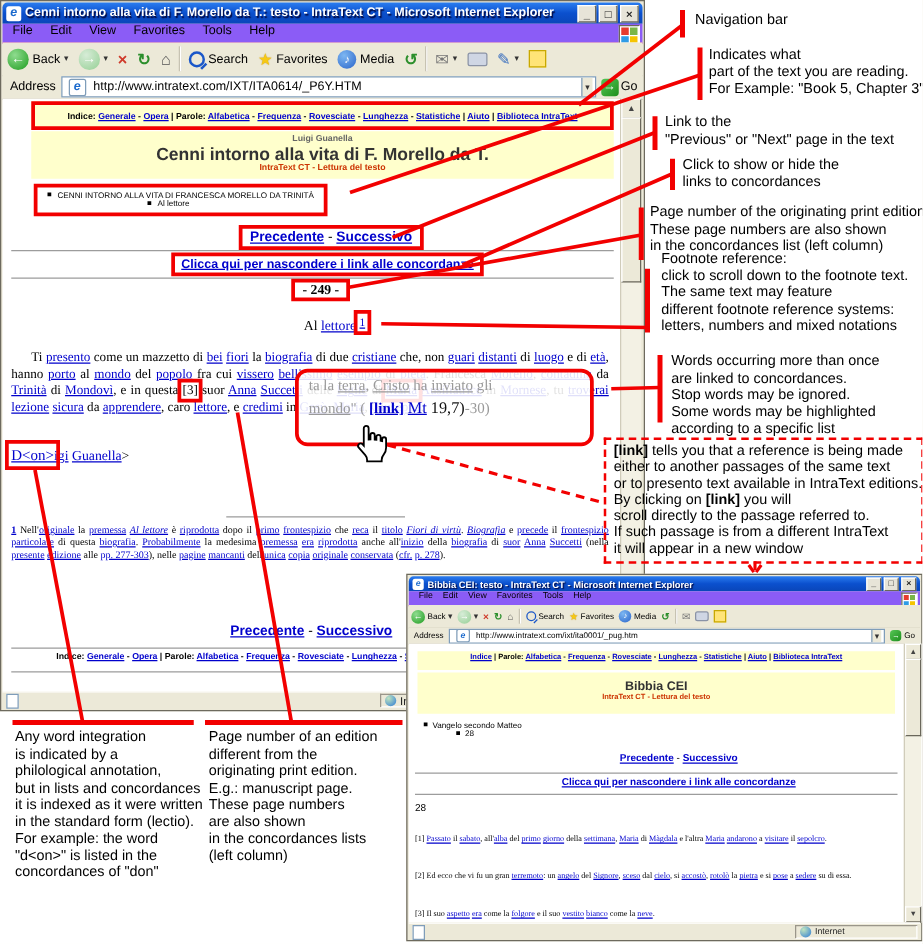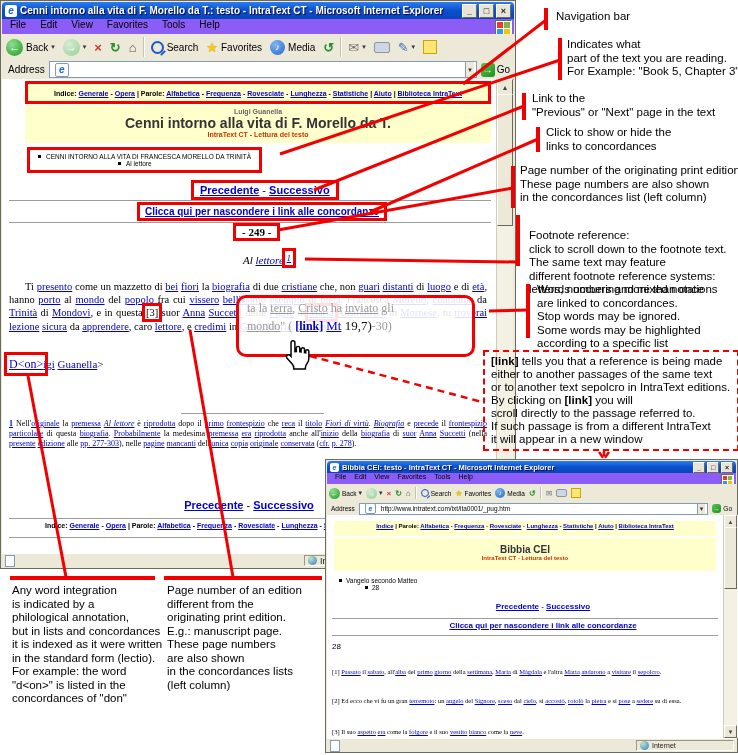--- a/index.html
+++ b/index.html
@@ -219,20 +219,21 @@
           <span class="dd">▾</span>
         </span>
     <span class="tbtn">
           <span class="sticky"></span>
         </span>
   </div>
   <div class="addressbar">
     <span style="margin-left:6px;">Address</span>
     <span class="addr-input">
       <span class="ie-ico" style="background:#fff;border:1px solid #7f9db9;">e</span>
+      <span>http://www.intratext.com/IXT/ITA0614/_P6Y.HTM</span>
       <span class="addr-dd">
             <span class="dd">▾</span>
           </span>
     </span>
     <span class="gobtn">
           <span class="goarrow">→</span>
           <span>Go</span>
         </span>
   </div>
 
@@ -247,21 +248,21 @@
       <div class="crumbs">
         <div><span class="bullet"></span><span>CENNI INTORNO ALLA VITA DI FRANCESCA MORELLO DA TRINITÀ</span></div>
         <div class="crumb2"><span class="bullet"></span><span>Al lettore</span></div>
       </div>
     </div>
     <div class="rframe" style="position:absolute;left:189px;top:101px;padding:1px 6px;font-size:11px;"><span class="sg-bl">Precedente</span><span class="sg-p"> - </span><span class="sg-bl">Successivo</span></div>
     <div class="hrline" style="left:7px;top:121px;width:482px;"></div>
     <div class="rframe" style="position:absolute;left:135px;top:123px;padding:1px 5px;font-size:10px;"><span class="sg-bl">Clicca qui per nascondere i link alle concordanze</span></div>
     <div class="hrline" style="left:7px;top:143px;width:482px;"></div>
     <div class="rframe serif" style="position:absolute;left:231px;top:144px;padding:0 6px;font-size:11px;font-weight:bold;">- 249 -</div>
-    <div class="serif linkline" style="position:absolute;left:241px;top:174px;font-size:11px;font-style:italic;"><span class="sg-p">Al </span><span class="sg-l">lettore</span><span class="sg-p"> </span><span class="sg-supl">1</span></div>
+    <div class="serif linkline" style="position:absolute;left:241px;top:174px;font-size:11px;"><span class="sg-p">Al </span><span class="sg-l">lettore</span><span class="sg-p"> </span><span class="sg-supl">1</span></div>
     <div class="bookpara" style="position:absolute;left:7px;top:201px;width:478px;"><span class="sg-p">Ti </span><span class="sg-l">presento</span><span class="sg-p"> come un mazzetto di </span><span class="sg-l">bei</span><span class="sg-p"> </span><span class="sg-l">fiori</span><span class="sg-p"> la </span><span class="sg-l">biografia</span><span class="sg-p"> di due </span><span class="sg-l">cristiane</span><span class="sg-p"> che, non </span><span class="sg-l">guari</span><span class="sg-p"> </span><span class="sg-l">distanti</span><span class="sg-p"> di </span><span class="sg-l">luogo</span><span class="sg-p"> e di </span><span class="sg-l">età</span><span class="sg-p">, hanno </span><span class="sg-l">porto</span><span class="sg-p"> al </span><span class="sg-l">mondo</span><span class="sg-p"> del </span><span class="sg-l">popolo</span><span class="sg-p"> fra cui </span><span class="sg-l">vissero</span><span class="sg-p"> </span><span class="sg-l">bellissimo</span><span class="sg-p"> </span><span class="sg-l">esempio</span><span class="sg-p"> di </span><span class="sg-l">pietà</span><span class="sg-p">. Francesca </span><span class="sg-l">Morello</span><span class="sg-p">, </span><span class="sg-l">contadina</span><span class="sg-p"> da </span><span class="sg-l">Trinità</span><span class="sg-p"> di </span><span class="sg-l">Mondovì</span><span class="sg-p">, e in questa </span><span class="sg-rbx">[3]</span><span class="sg-p"> suor </span><span class="sg-l">Anna</span><span class="sg-p"> </span><span class="sg-l">Succetti</span><span class="sg-p"> delle </span><span class="sg-l">Figlie</span><span class="sg-p"> di </span><span class="sg-rbxl">Maria</span><span class="sg-p"> </span><span class="sg-l">Ausiliatrice</span><span class="sg-p"> in </span><span class="sg-l">Mornese</span><span class="sg-p">, tu </span><span class="sg-l">troverai</span><span class="sg-p"> </span><span class="sg-l">lezione</span><span class="sg-p"> </span><span class="sg-l">sicura</span><span class="sg-p"> da </span><span class="sg-l">apprendere</span><span class="sg-p">, caro </span><span class="sg-l">lettore</span><span class="sg-p">, e </span><span class="sg-l">credimi</span><span class="sg-p"> in </span><span class="sg-l">Gesù</span><span class="sg-p">, </span><span class="sg-l">Maria</span><span class="sg-p">, </span><span class="sg-l">Giuseppe</span><span class="sg-p">.</span></div>
     <div class="serif" style="position:absolute;left:7px;top:278px;font-size:11px;"><span class="sg-boxdl">D&lt;on&gt;</span><span class="sg-l">igi</span><span class="sg-p"> </span><span class="sg-l">Guanella</span><span class="sg-p">&gt;</span></div>
     <div class="hrline" style="left:179px;top:334px;width:143px;"></div>
     <div class="fnpara" style="position:absolute;left:7px;top:340px;width:478px;"><span class="sg-fl">1</span><span class="sg-p"> Nell'</span><span class="sg-l">originale</span><span class="sg-p"> la </span><span class="sg-l">premessa</span><span class="sg-p"> </span><span class="sg-il">Al lettore</span><span class="sg-p"> è </span><span class="sg-l">riprodotta</span><span class="sg-p"> dopo il </span><span class="sg-l">primo</span><span class="sg-p"> </span><span class="sg-l">frontespizio</span><span class="sg-p"> che </span><span class="sg-l">reca</span><span class="sg-p"> il </span><span class="sg-l">titolo</span><span class="sg-p"> </span><span class="sg-il">Fiori di virtù</span><span class="sg-p">. </span><span class="sg-il">Biografia</span><span class="sg-p"> e </span><span class="sg-l">precede</span><span class="sg-p"> il </span><span class="sg-l">frontespizio</span><span class="sg-p"> </span><span class="sg-l">particolare</span><span class="sg-p"> di questa </span><span class="sg-l">biografia</span><span class="sg-p">. </span><span class="sg-l">Probabilmente</span><span class="sg-p"> la medesima </span><span class="sg-l">premessa</span><span class="sg-p"> </span><span class="sg-l">era</span><span class="sg-p"> </span><span class="sg-l">riprodotta</span><span class="sg-p"> anche all'</span><span class="sg-l">inizio</span><span class="sg-p"> della </span><span class="sg-l">biografia</span><span class="sg-p"> di </span><span class="sg-l">suor</span><span class="sg-p"> </span><span class="sg-l">Anna</span><span class="sg-p"> </span><span class="sg-l">Succetti</span><span class="sg-p"> (nella </span><span class="sg-l">presente</span><span class="sg-p"> </span><span class="sg-l">edizione</span><span class="sg-p"> alle </span><span class="sg-l">pp. 277-303</span><span class="sg-p">), nelle </span><span class="sg-l">pagine</span><span class="sg-p"> </span><span class="sg-l">mancanti</span><span class="sg-p"> dell'</span><span class="sg-l">unica</span><span class="sg-p"> </span><span class="sg-l">copia</span><span class="sg-p"> </span><span class="sg-l">originale</span><span class="sg-p"> </span><span class="sg-l">conservata</span><span class="sg-p"> (</span><span class="sg-l">cfr.</span><span class="sg-p"> </span><span class="sg-l">p. 278</span><span class="sg-p">).</span></div>
     <div class="center" style="position:absolute;left:0;top:420px;font-size:11px;"><span class="sg-bl">Precedente</span><span class="sg-p"> - </span><span class="sg-bl">Successivo</span></div>
     <div class="hrline" style="left:7px;top:439px;width:482px;"></div>
     <div class="center" style="position:absolute;left:0;top:443px;font-size:7px;font-weight:bold;"><span class="sg-bb">Indice</span><span class="sg-p">: </span><span class="sg-l">Generale</span><span class="sg-p"> - </span><span class="sg-l">Opera</span><span class="sg-p">  |  </span><span class="sg-bb">Parole</span><span class="sg-p">: </span><span class="sg-l">Alfabetica</span><span class="sg-p"> - </span><span class="sg-l">Frequenza</span><span class="sg-p"> - </span><span class="sg-l">Rovesciate</span><span class="sg-p"> - </span><span class="sg-l">Lunghezza</span><span class="sg-p"> - </span><span class="sg-l">Statistiche</span><span class="sg-p">  |  </span><span class="sg-bl">Aiuto</span><span class="sg-p">  |  </span><span class="sg-bl">Biblioteca IntraText</span></div>
     <div class="hrline" style="left:7px;top:458px;width:482px;"></div>
   </div>
 
@@ -420,38 +421,38 @@
     </div>
 <div class="ann" style="left:532px;top:92px;">
       <div>Link to the</div>
       <div>"Previous" or "Next" page in the text</div>
     </div>
 <div class="ann" style="left:520px;top:164px;">
       <div>Page number of the originating print edition.</div>
       <div>These page numbers are also shown</div>
       <div>in the concordances list (left column)</div>
     </div>
-<div class="ann" style="left:529px;top:229px;">
+<div class="ann" style="left:529px;top:201px;">
       <div>Footnote reference:</div>
       <div>click to scroll down to the footnote text.</div>
       <div>The same text may feature</div>
       <div>different footnote reference systems:</div>
       <div>letters, numbers and mixed notations</div>
     </div>
 <div class="ann" style="left:537px;top:283px;">
       <div>Words occurring more than once</div>
       <div>are linked to concordances.</div>
       <div>Stop words may be ignored.</div>
       <div>Some words may be highlighted</div>
       <div>according to a specific list</div>
     </div>
 <div class="ann" id="annLink" style="left:483px;top:350px;width:240px;font-size:11.5px;line-height:13px;">
       <div><span class="sg-b">[link]</span><span class="sg-p"> tells you that a reference is being made</span></div>
       <div><span class="sg-p">either to another passages of the same text</span></div>
-      <div><span class="sg-p">or to another text sepolcro in IntraText editions.</span></div>
+      <div><span class="sg-p">or to presento text available in IntraText editions.</span></div>
       <div><span class="sg-p">By clicking on </span><span class="sg-b">[link]</span><span class="sg-p"> you will</span></div>
       <div><span class="sg-p">scroll directly to the passage referred to.</span></div>
       <div><span class="sg-p">If such passage is from a different IntraText</span></div>
       <div><span class="sg-p">it will appear in a new window</span></div>
     </div>
 <div class="ann" style="left:12px;top:584px;">
       <div>Any word integration</div>
       <div>is indicated by a</div>
       <div>philological annotation,</div>
       <div>but in lists and concordances</div>

